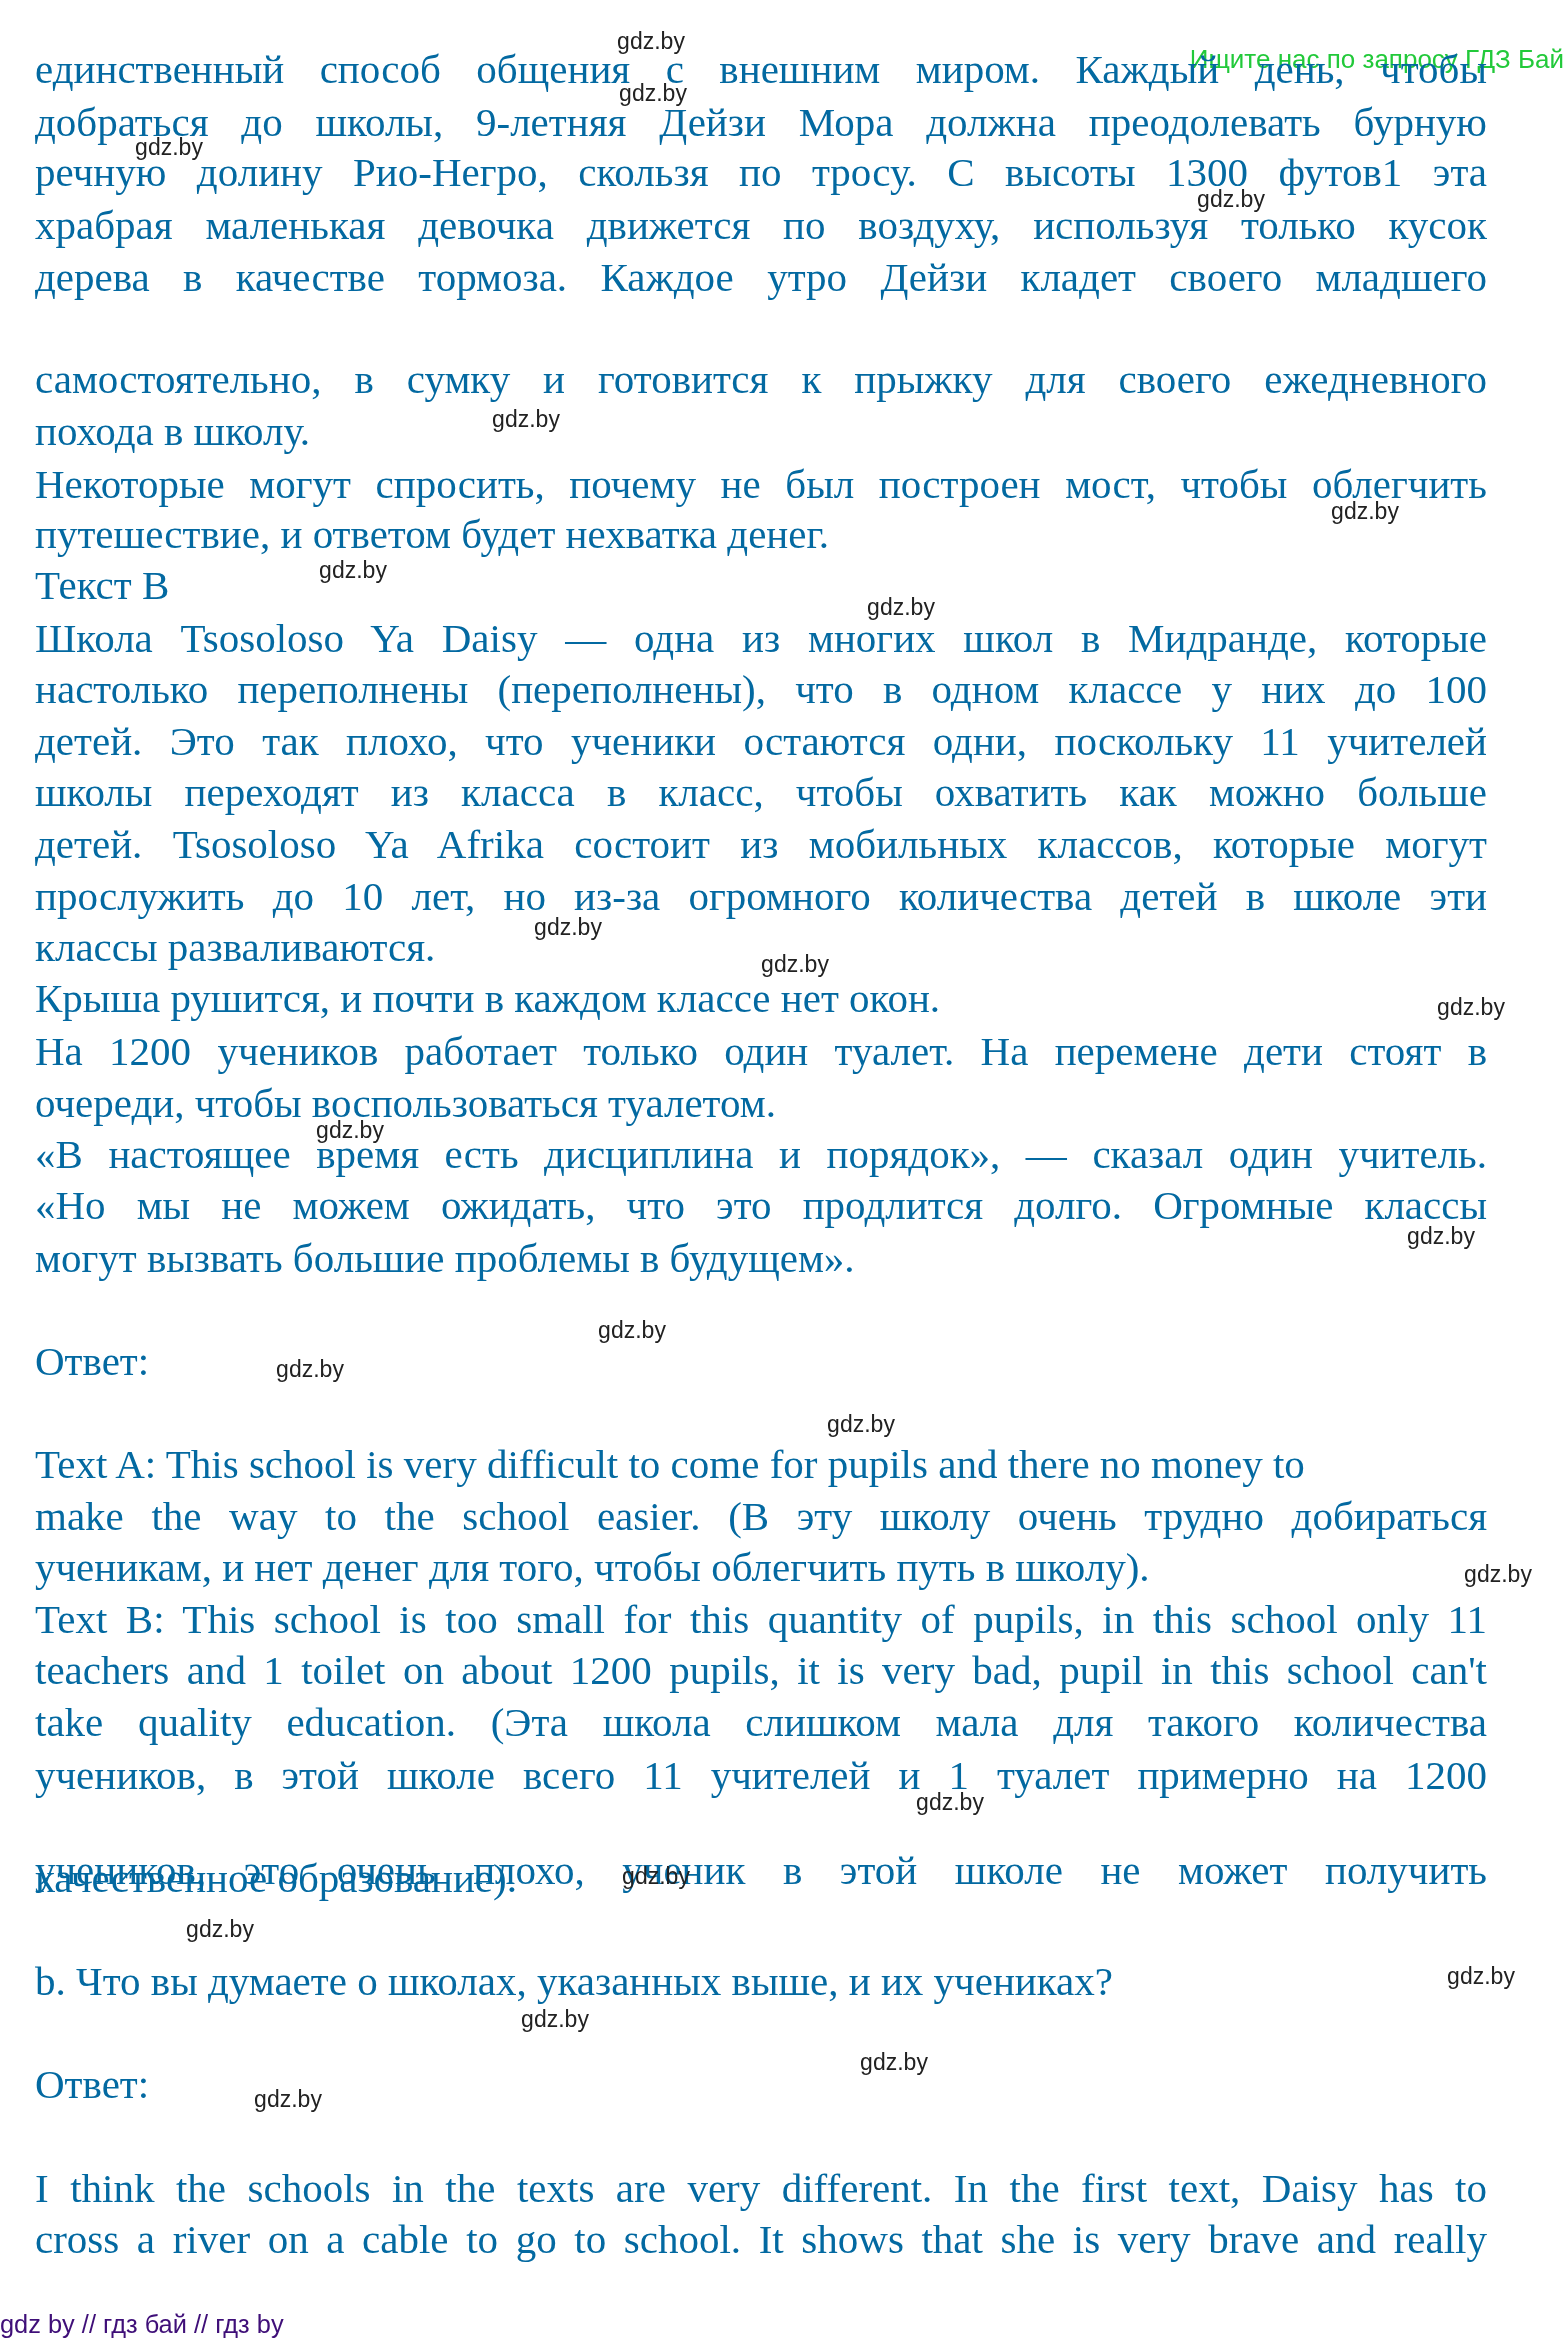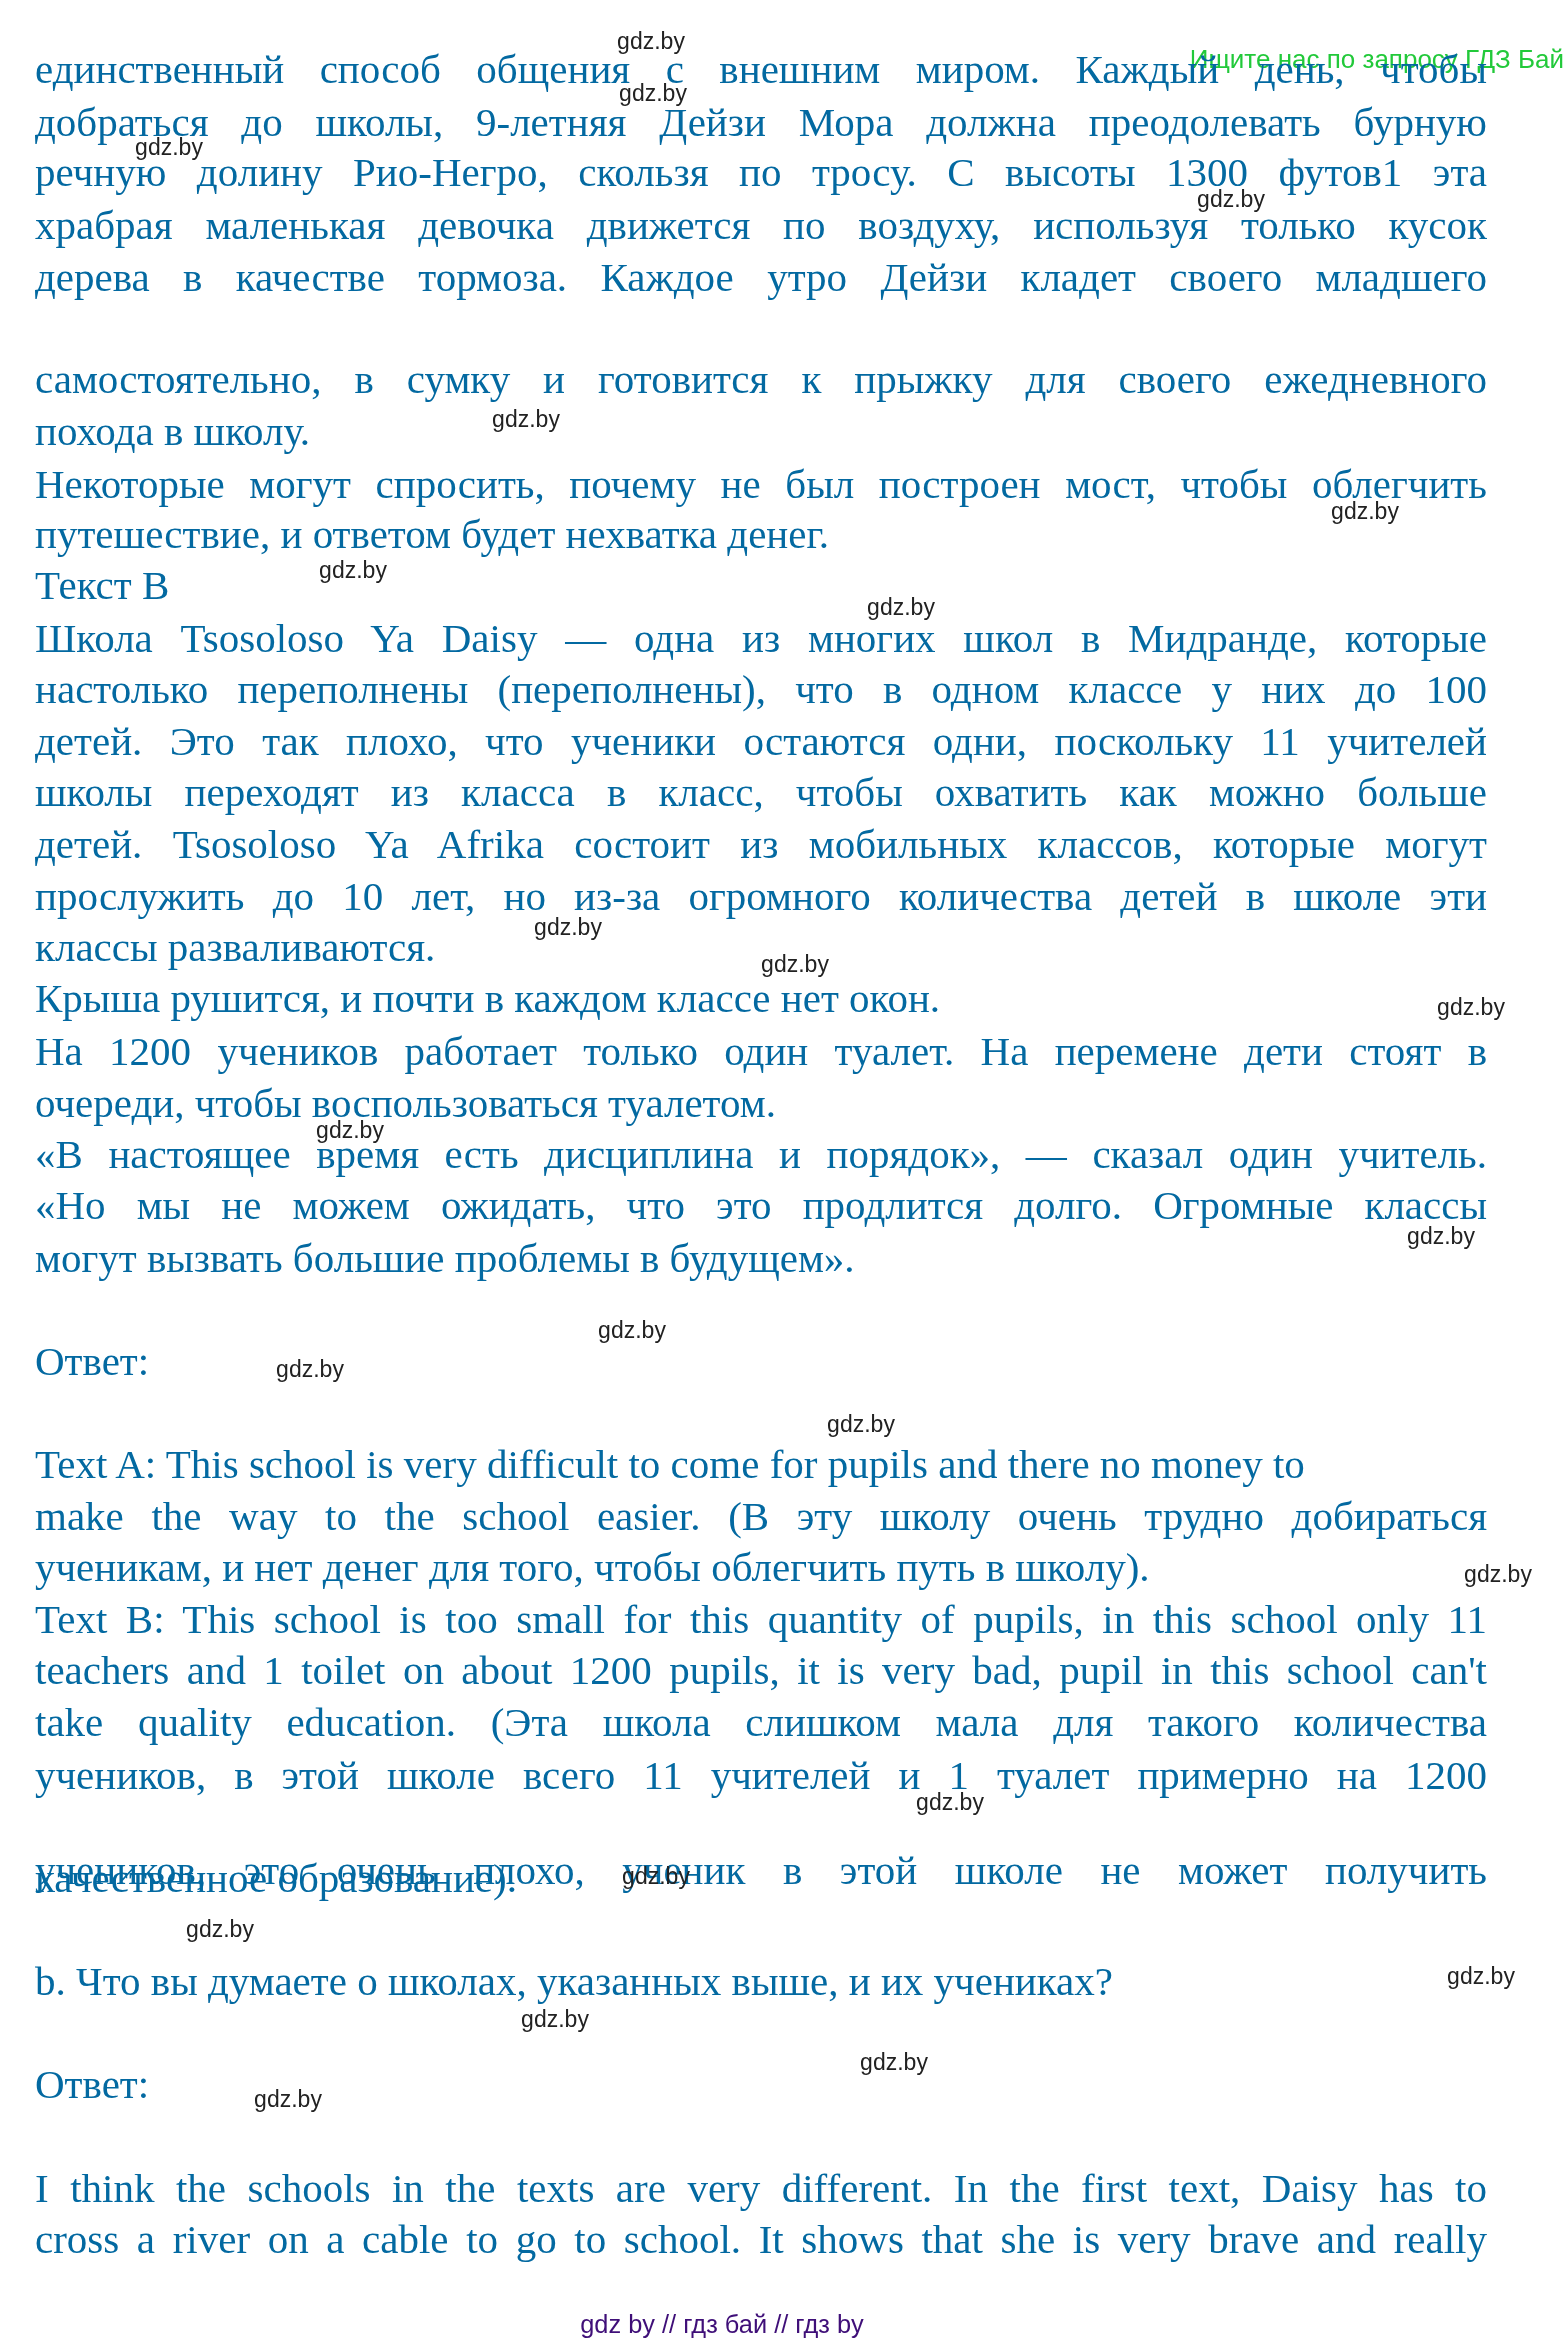--- a/index.html
+++ b/index.html
@@ -4,21 +4,21 @@
 <style>
   html, body { margin: 0; padding: 0; background: #ffffff; }
   body { width: 1564px; height: 2342px; position: relative; overflow: hidden; }
   .page { position: absolute; left: 0; top: 0; width: 1564px; height: 2342px; background: #fff; }
   .header {
     position: absolute; left: 0; top: 0; width: 1564px; text-align: right;
     font-family: "Liberation Sans", "DejaVu Sans", sans-serif;
     font-size: 26px; line-height: 31px; color: #22c93a; margin-top: 44px;
   }
   .footer {
-    position: absolute; left: 0; top: 2307px; width: 1444px; text-align: center;
+    position: absolute; left: 0; top: 2307px; width: 1444px; text-align: left;
     font-family: "Liberation Sans", "DejaVu Sans", sans-serif;
     font-size: 25.4px; line-height: 34px; color: #3f0f78;
   }
   .line {
     position: absolute; left: 35px; width: 1452px; height: 52px;
     font-family: "Liberation Serif", "DejaVu Serif", serif;
     font-size: 41px; line-height: 52px; color: #0369a1;
     white-space: nowrap;
   }
   .line.j { text-align: justify; text-align-last: justify; }

